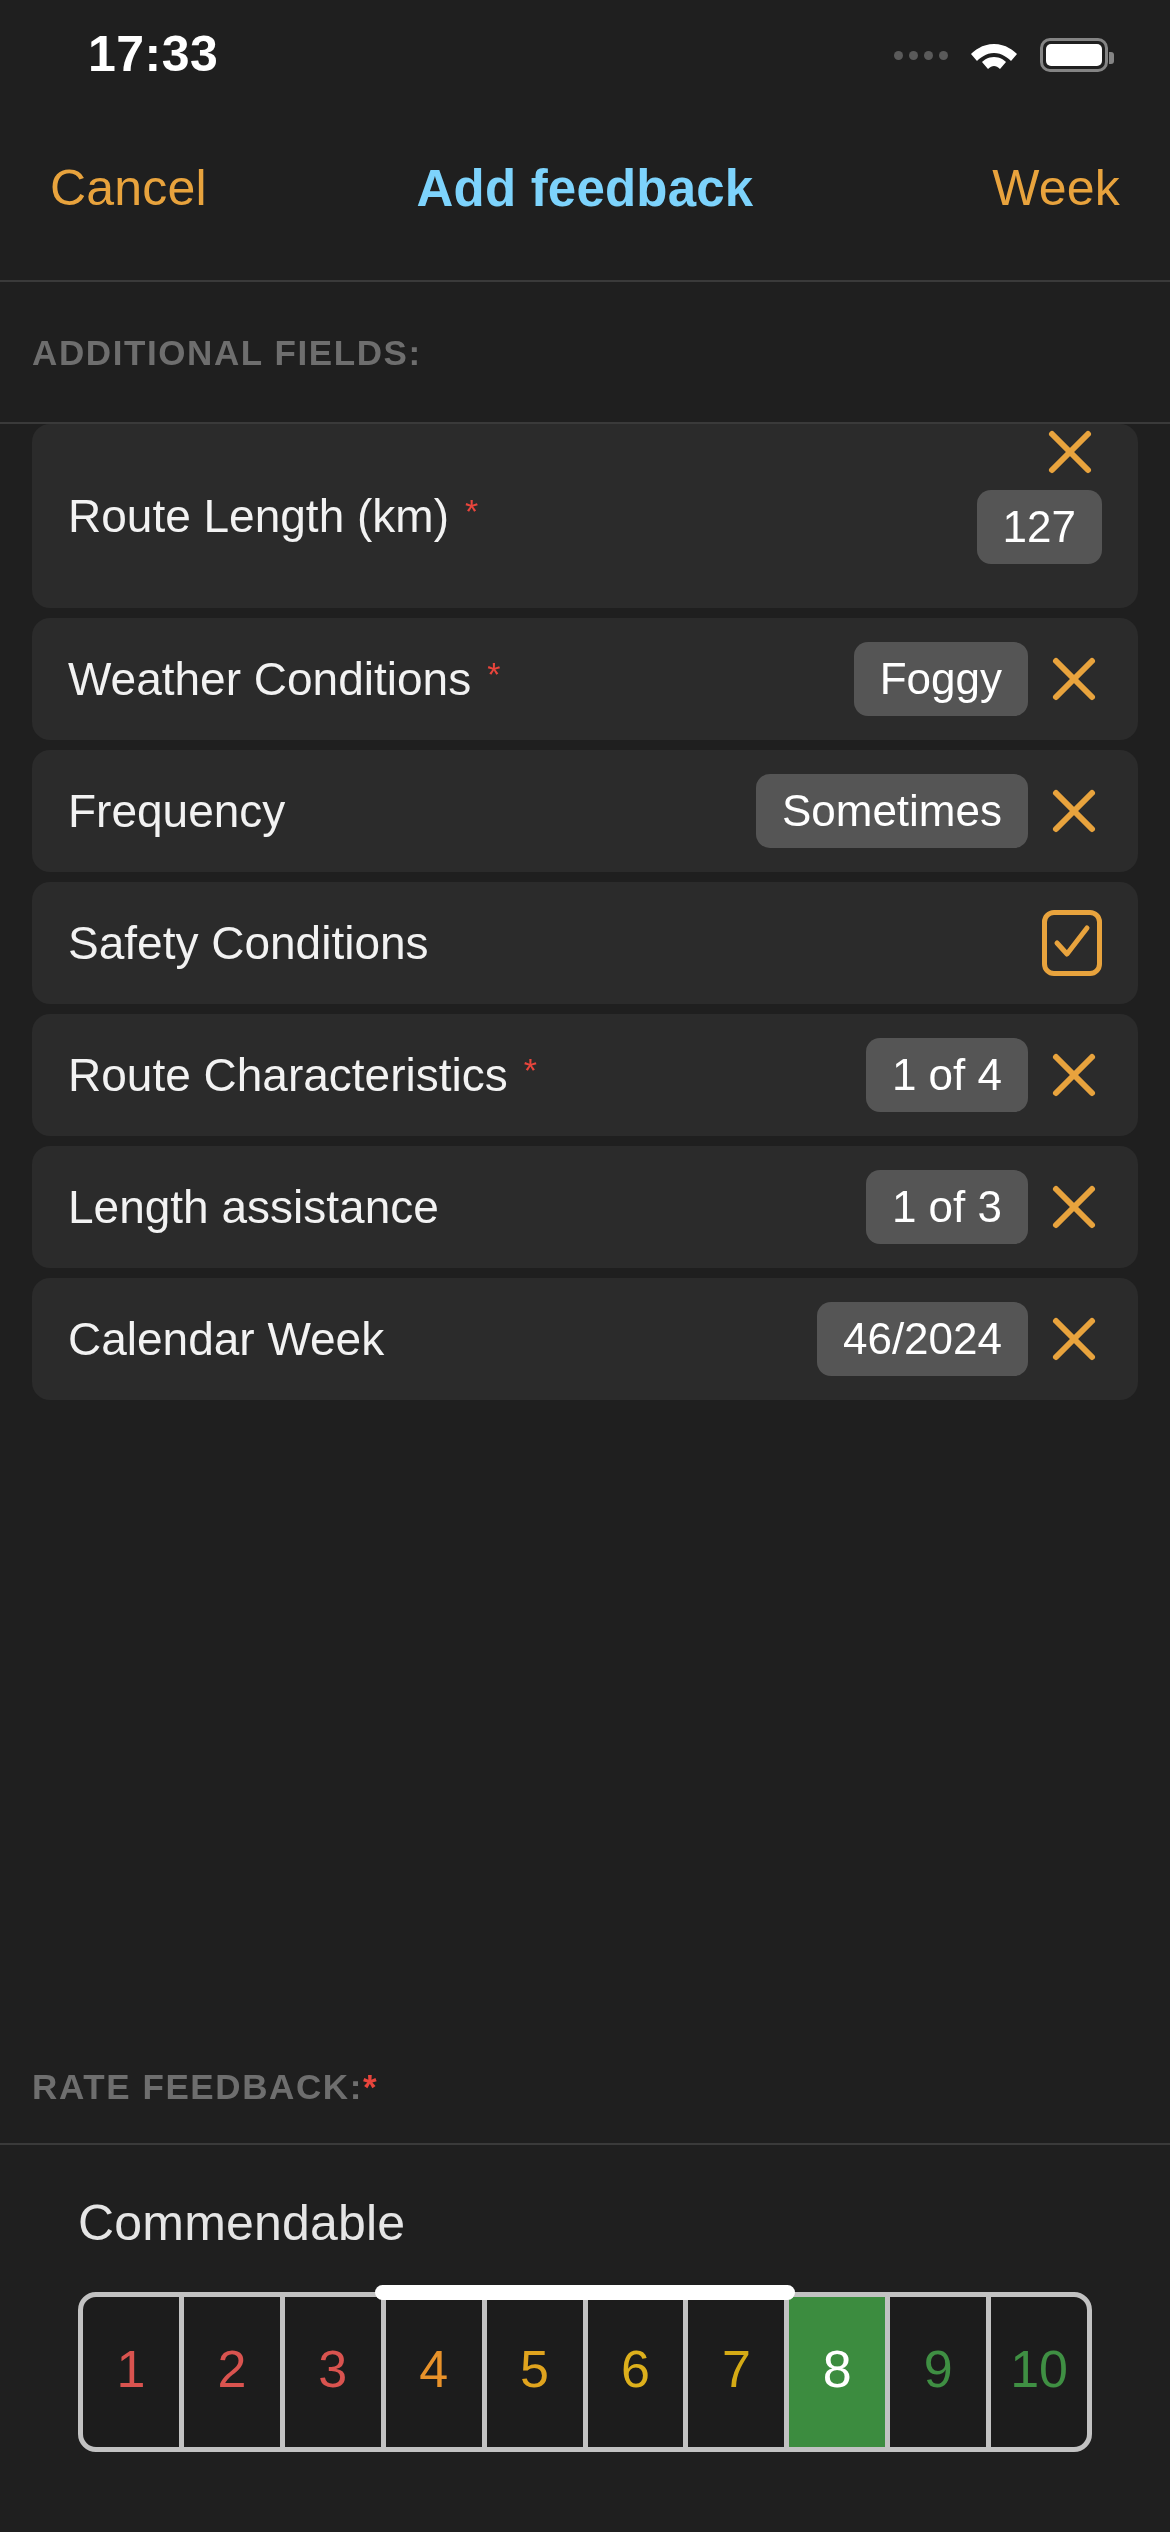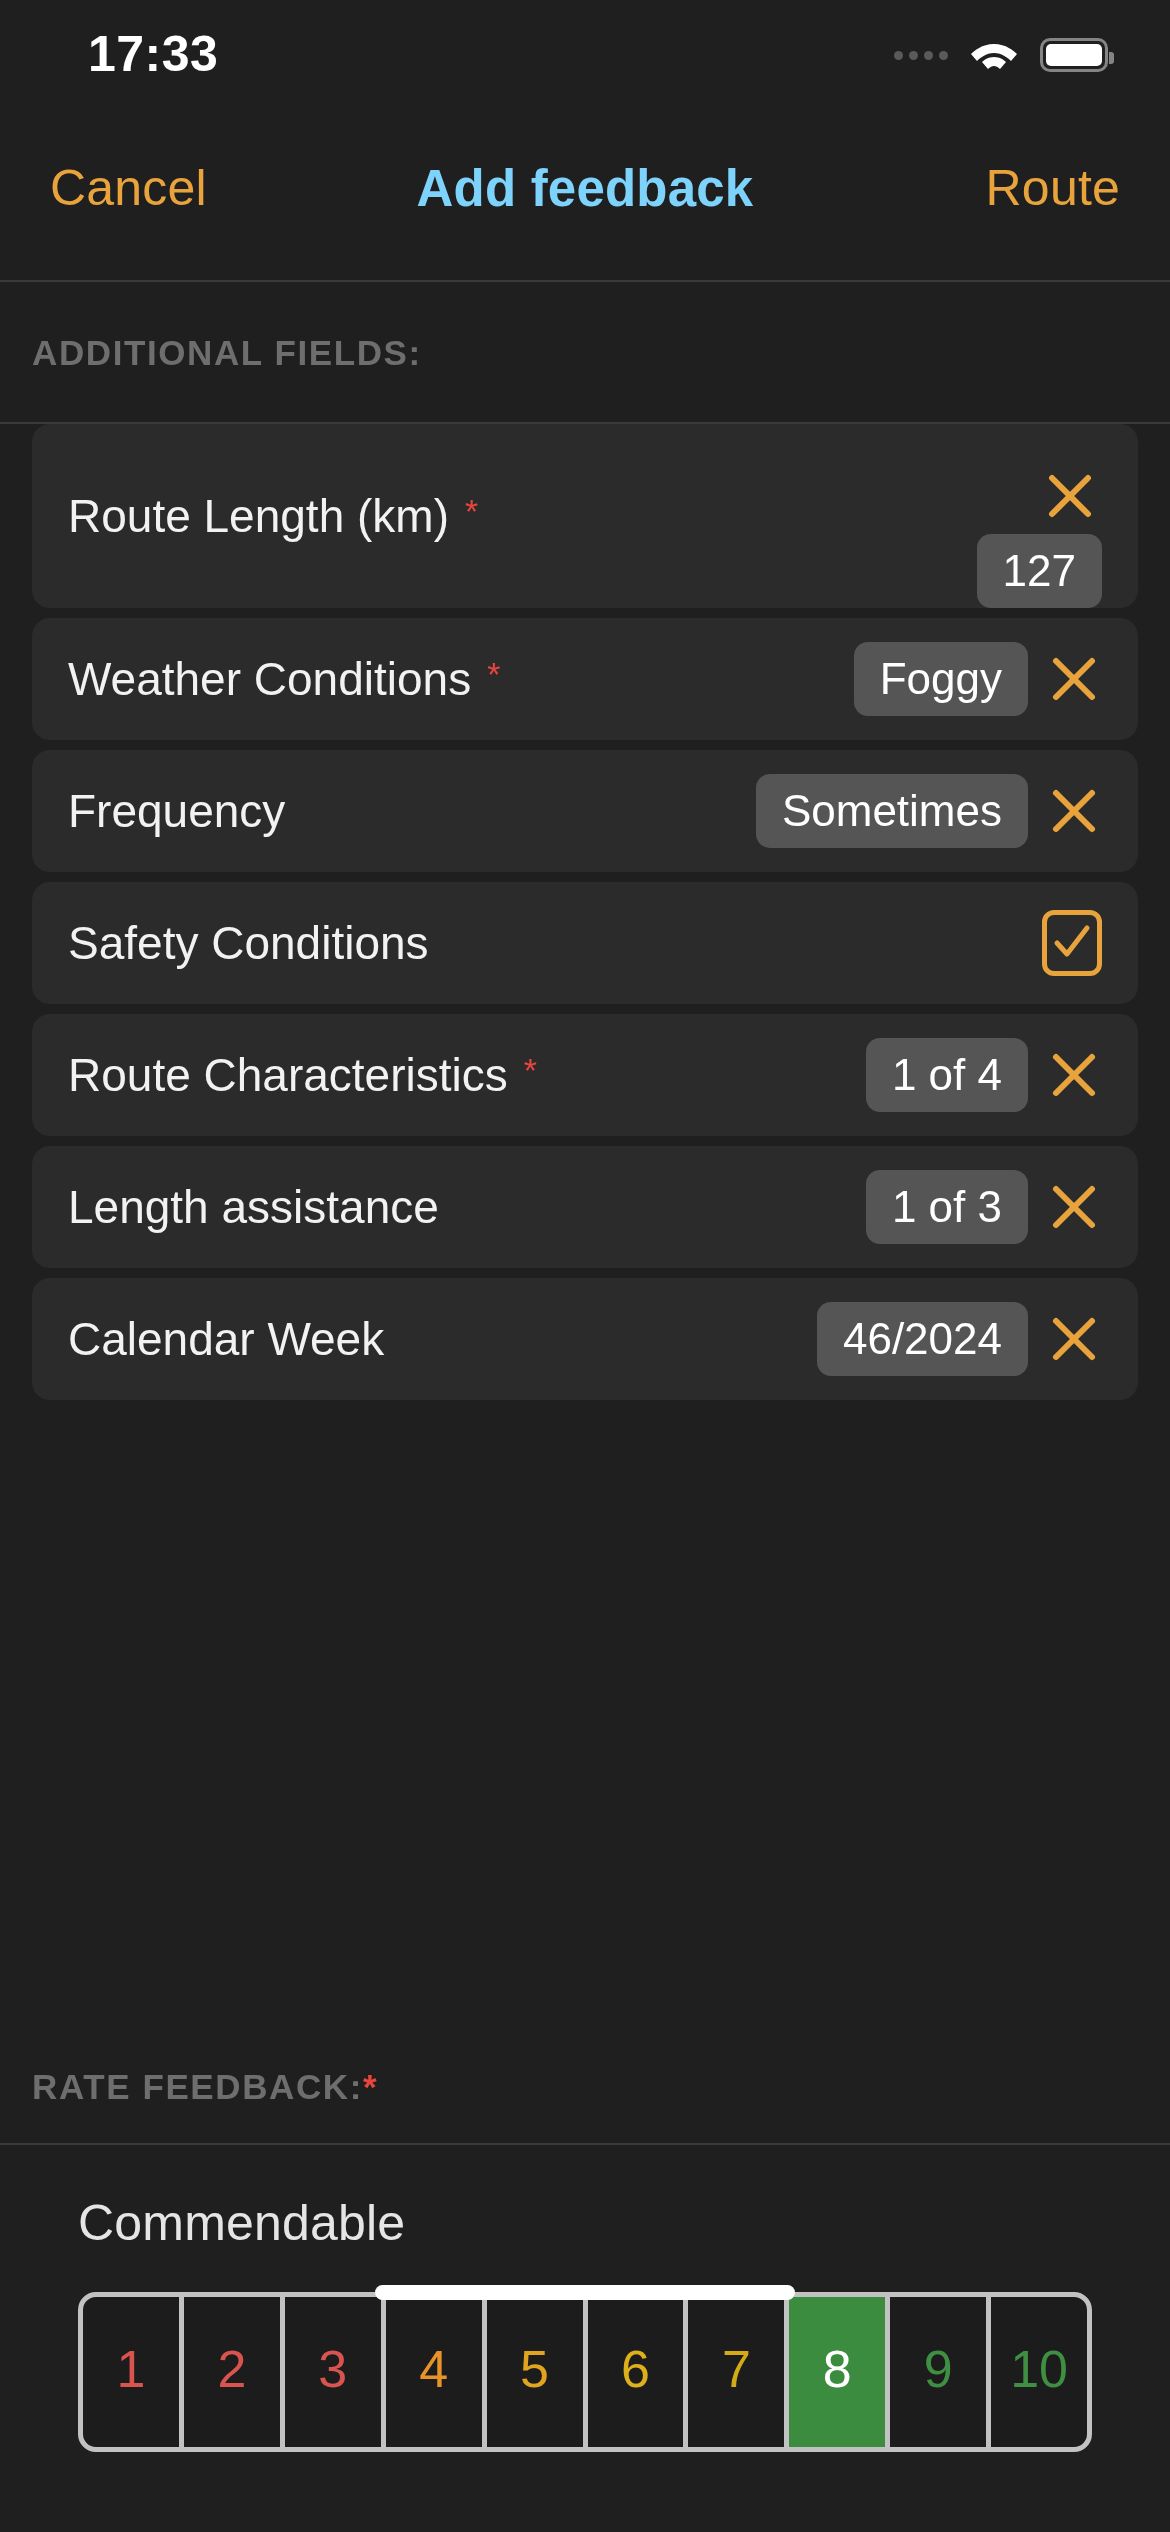--- a/index.html
+++ b/index.html
@@ -89,21 +89,21 @@
     min-width:60px; text-align:center;
   }
   .x-icon {
     width:56px; height:56px; flex:none;
     display:flex; align-items:center; justify-content:center;
   }
   
   .card.tall .stack-right {
     position:absolute; right:36px; top:0; bottom:0;
     display:flex; flex-direction:column; align-items:flex-end;
-    justify-content:flex-end; gap:10px;
+    justify-content:flex-start; gap:10px;
   }
   .card.tall .stack-right .x-icon { margin-right:4px; }
 
   .checkbox {
     width:60px; height:66px; flex:none;
     border:5px solid #e8a33d; border-radius:12px;
     display:flex; align-items:center; justify-content:center;
   }
 
   
@@ -156,21 +156,21 @@
       </span>
       <span class="batt">
         <span class="batt-fill"></span>
       </span>
     </div>
   </div>
 
   <div class="navbar">
     <div class="nav-btn" style="color: rgb(232, 163, 61);">Cancel</div>
     <div class="nav-title">Add feedback</div>
-    <div class="nav-btn" style="color: rgb(232, 163, 61);">Route</div>
+    <div class="nav-btn" style="color: rgb(232, 163, 61);">Week</div>
   </div>
 
   <div class="section-hdr" id="hdr-additional">
     <span>ADDITIONAL FIELDS:</span>
   </div>
 
   <div class="fields">
 
     <div class="card tall">
       <div class="card-label">

